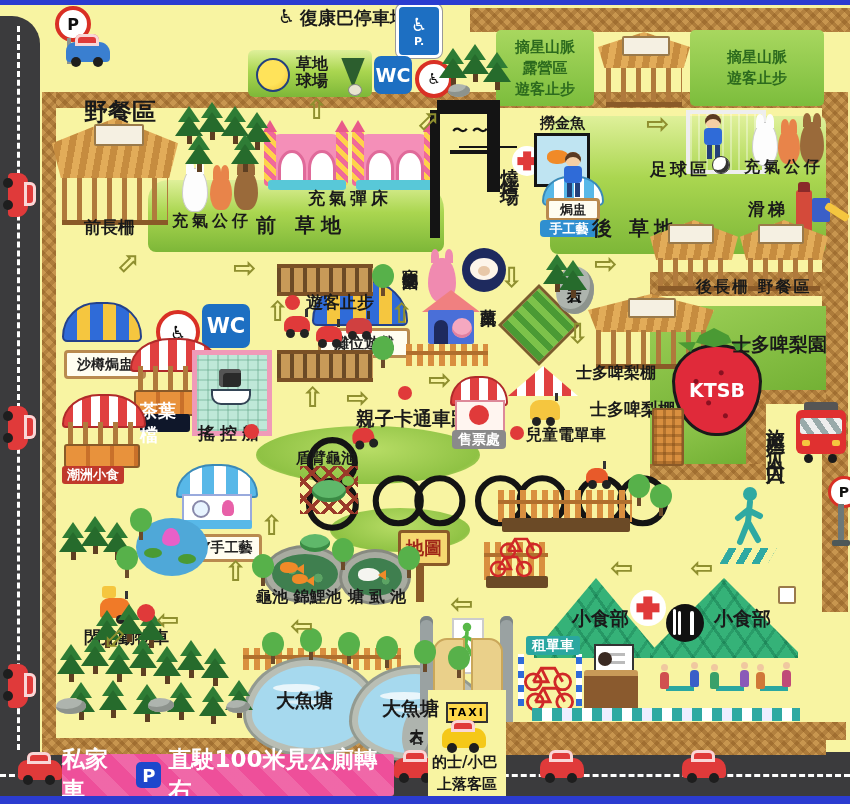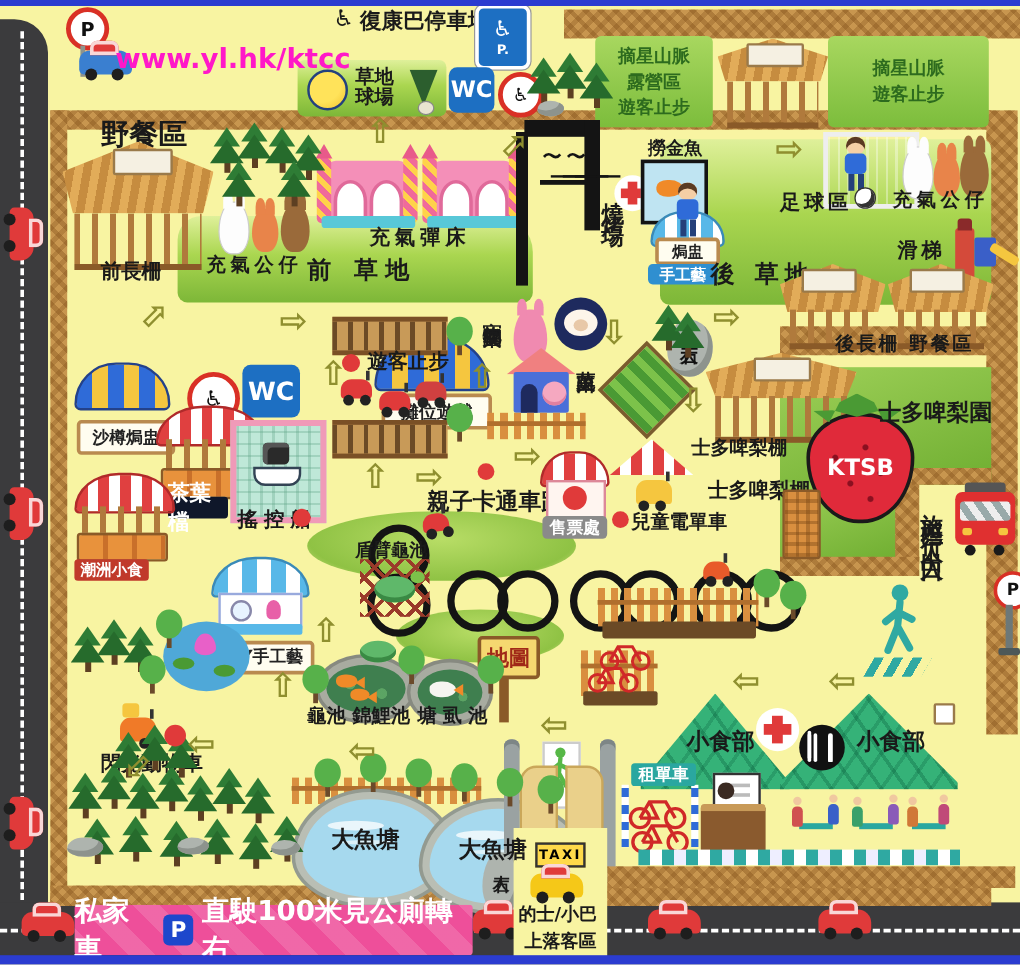--- a/index.html
+++ b/index.html
@@ -94,21 +94,20 @@
   <div class="abs wicker" style="left:650px;top:464px;width:116px;height:16px;"></div>
   <div class="abs wicker" style="left:760px;top:390px;width:66px;height:14px;"></div>
   <div class="abs grassblob" style="left:256px;top:426px;width:224px;height:58px;"></div>
   <div class="abs grassblob" style="left:330px;top:508px;width:140px;height:44px;"></div>
 
   <div class="ring abs" style="left:55px;top:6px;width:28px;height:28px;font-size:16px;">
       <span>P</span>
     </div>
   <div class="abs" style="left:67px;top:38px;width:4px;height:26px;background:#8d938d;"></div>
   <div class="car abs" style="left:66px;top:42px;background:#3a7fd0;"></div>
-  <div class="lbl" style="left:96px;top:38px;font-size:23px;color:#ff18c8;">www.yl.hk/ktcc</div>
   <div class="lbl" style="left:278px;top:6px;font-size:19px;">♿</div>
   <div class="lbl" style="left:300px;top:8px;font-size:18px;">復康巴停車場</div>
   <div class="bluebox abs" style="left:396px;top:4px;width:40px;height:48px;border:3px solid #fff;box-shadow:0 0 0 1px #999;flex-direction:column;font-size:11px;">
     <span style="font-size:18px;">♿</span>
     <span>P.</span>
   </div>
 
   <div class="abs" style="left:256px;top:58px;width:30px;height:30px;border-radius:50%;background:radial-gradient(circle at 35% 32%,#ffe35a 55%,#f0c22e);border:2px solid #23407e;"></div>
   <div class="lbl" style="left:296px;top:55px;font-size:16px;text-align:center;">
     <div>草地</div>

